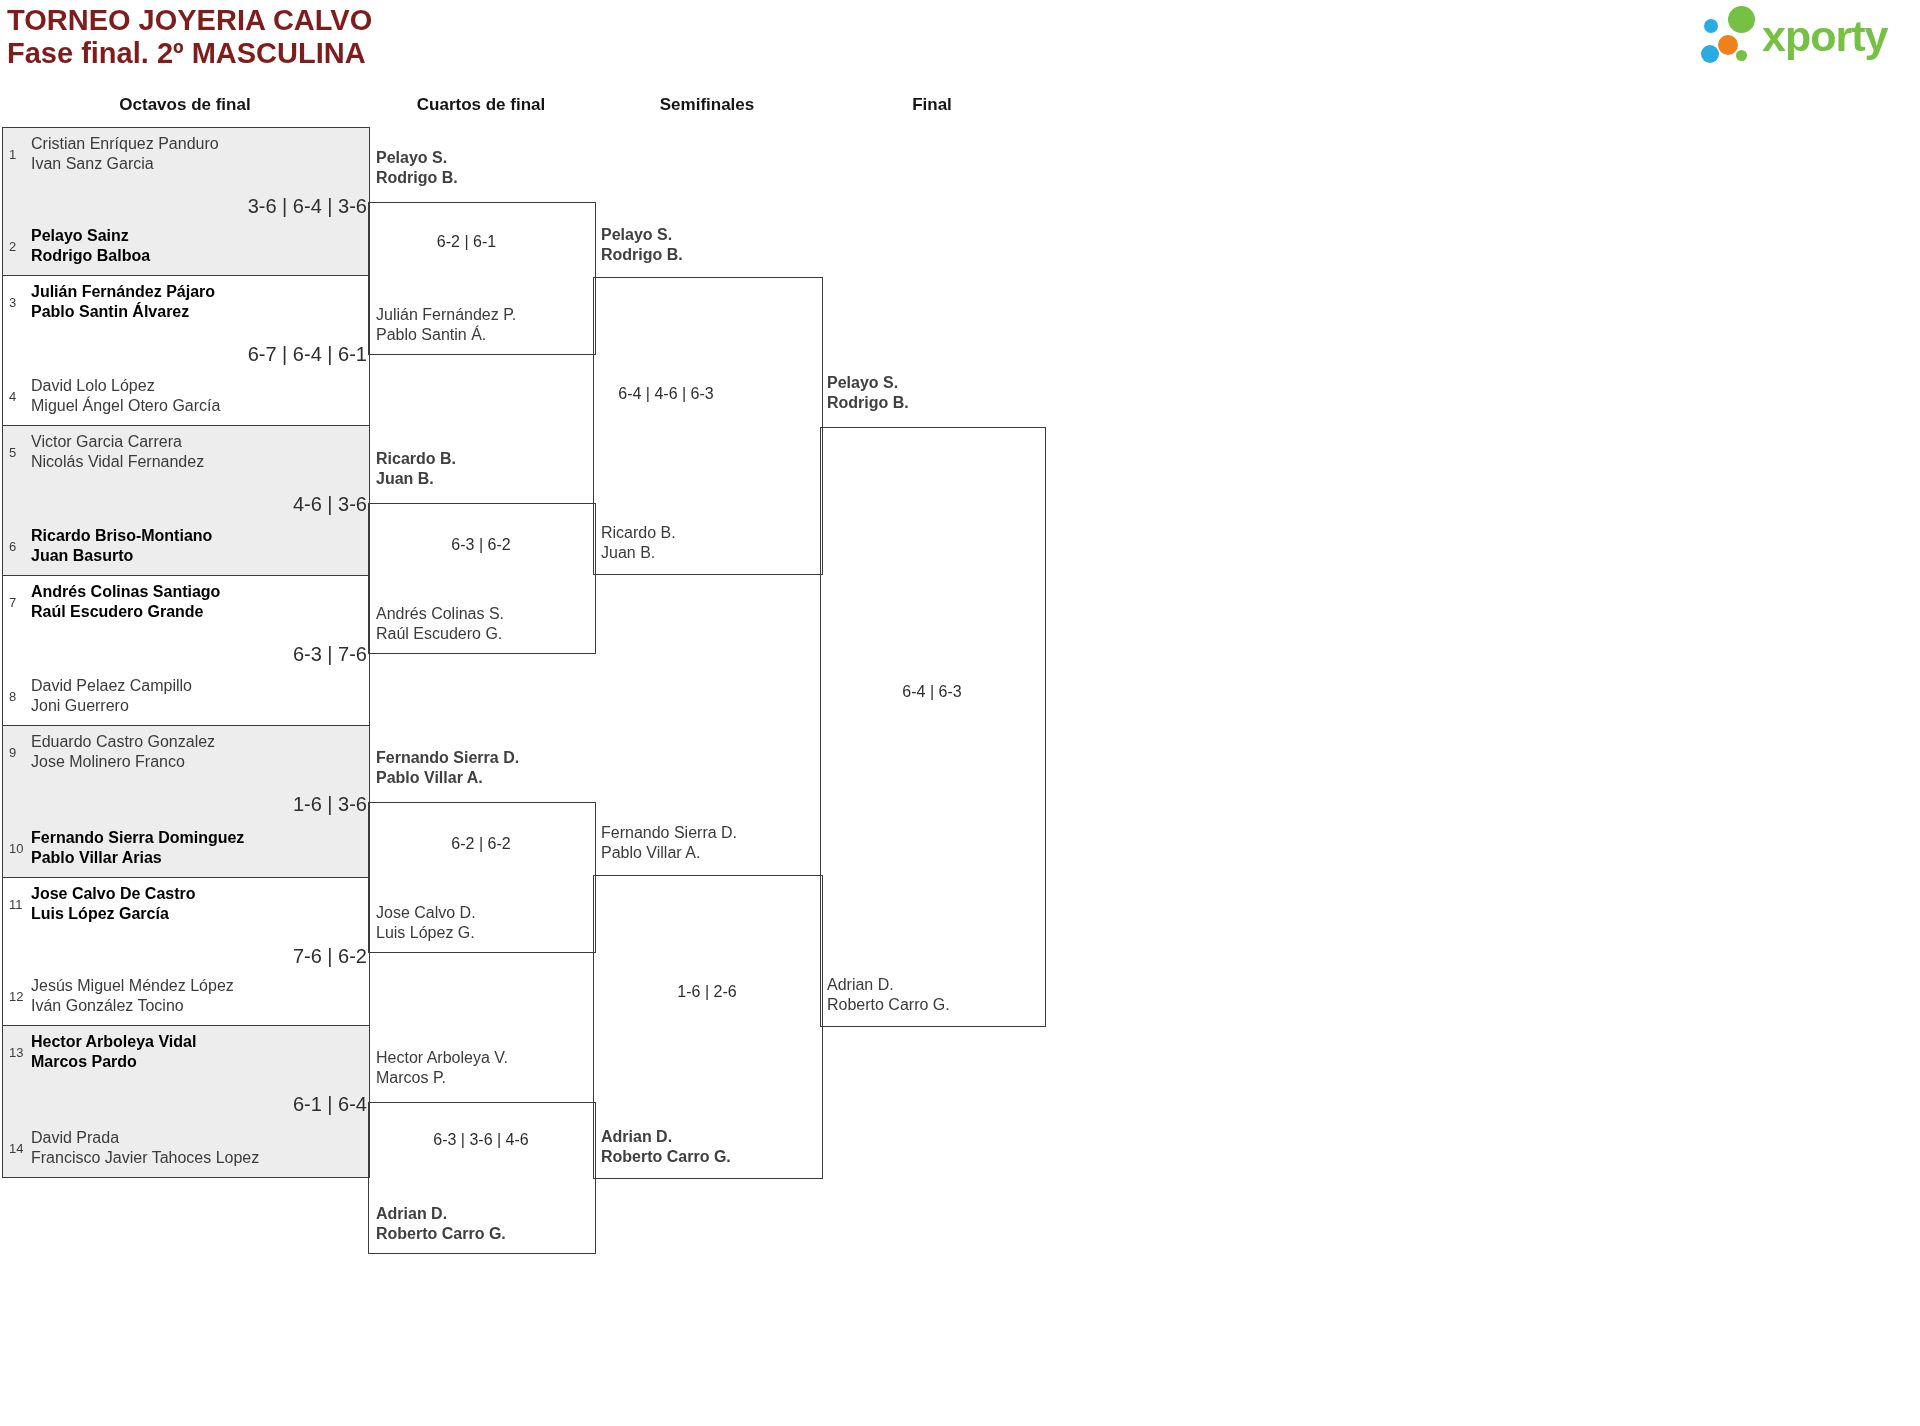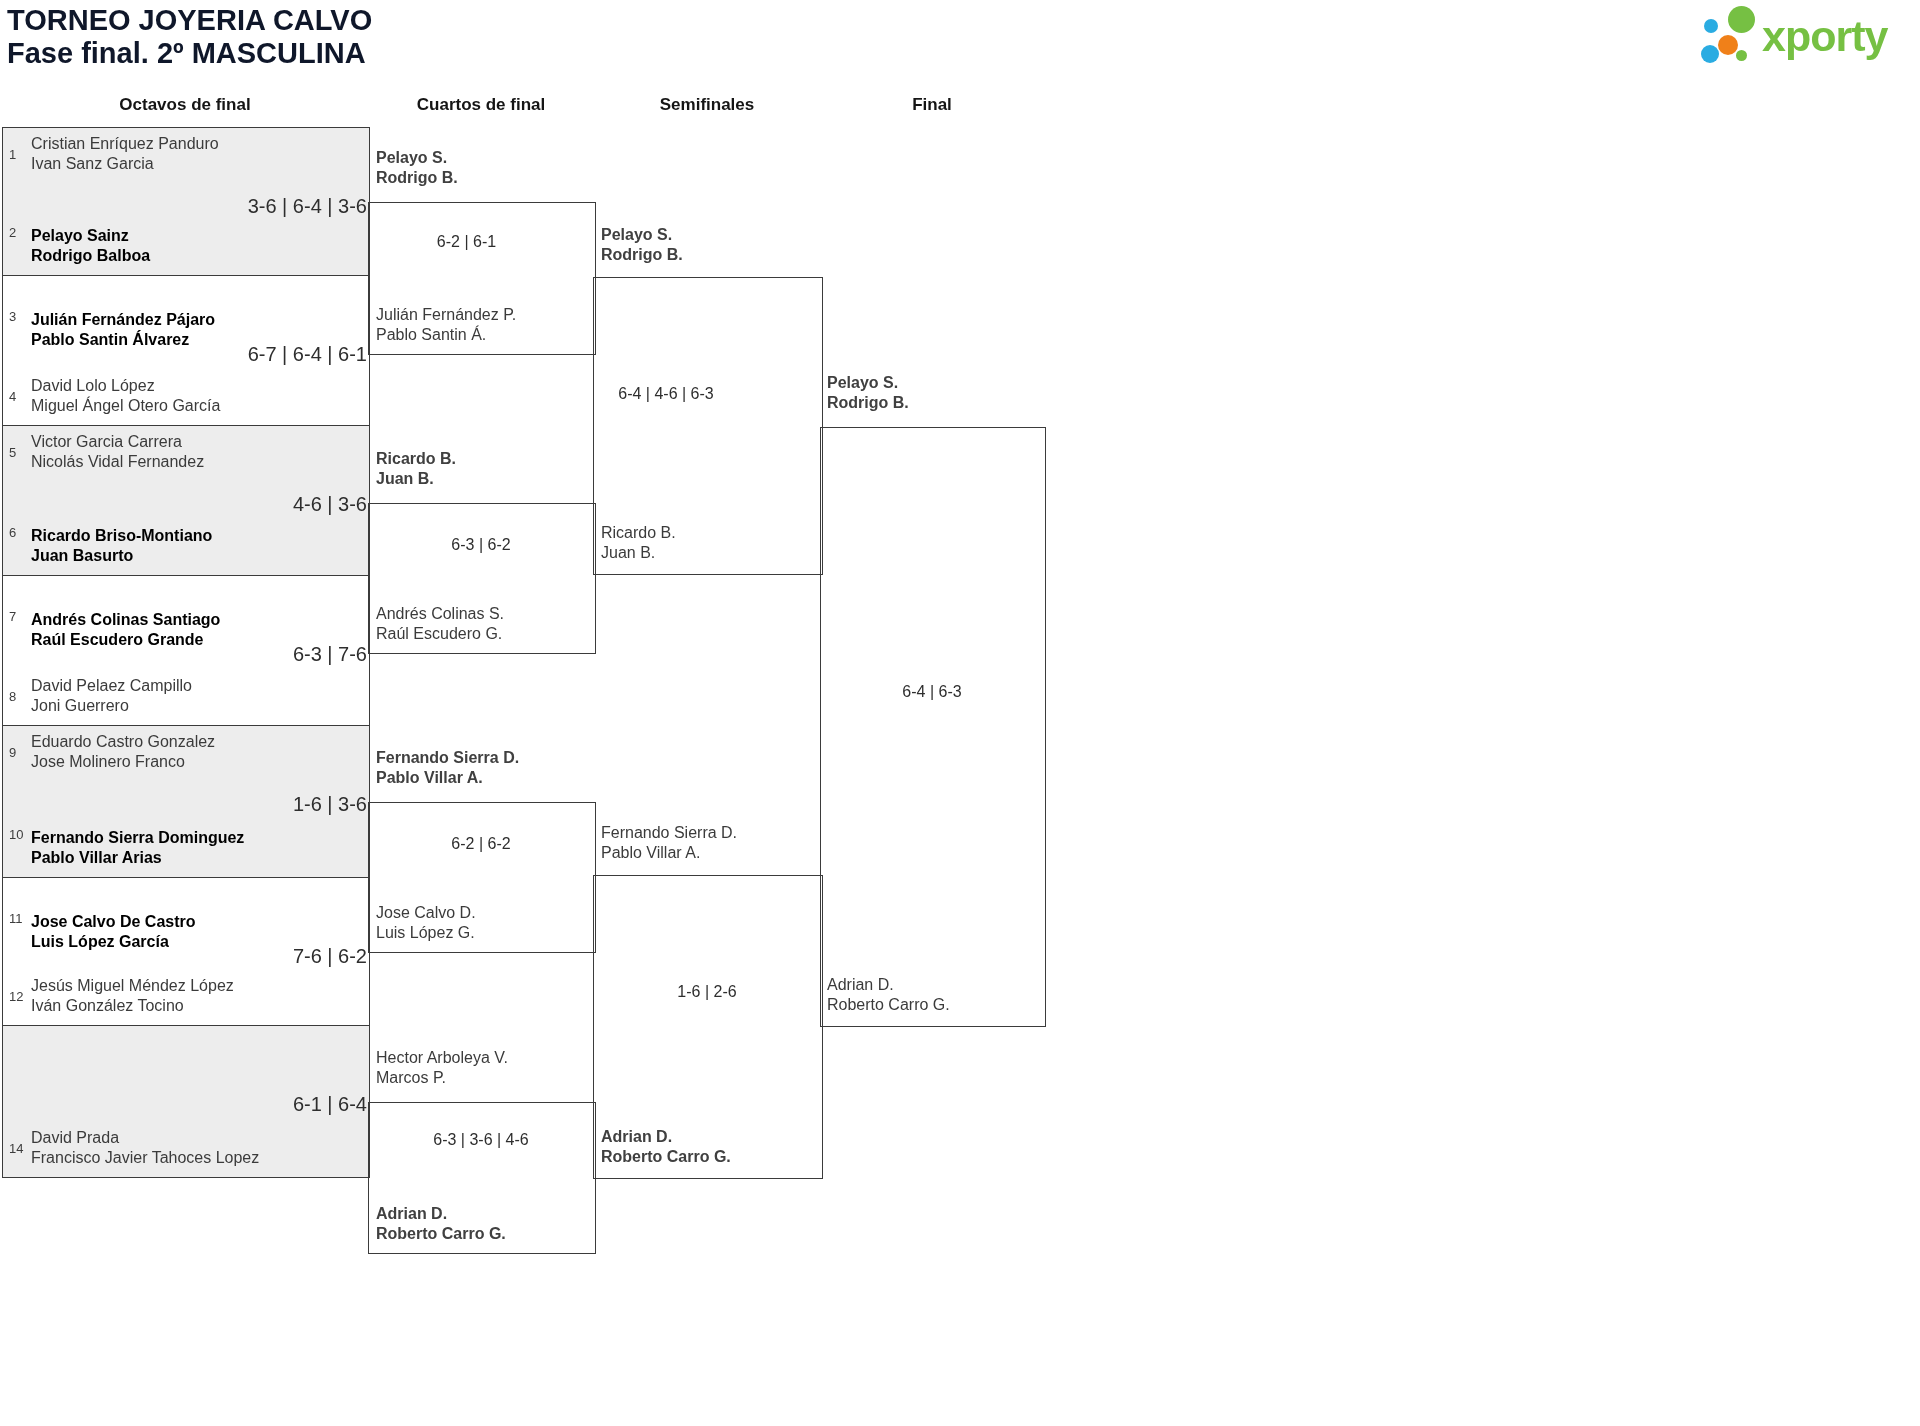--- a/index.html
+++ b/index.html
@@ -2,39 +2,39 @@
 <html><head>
 <meta charset="utf-8">
 <style>
   html,body{margin:0;padding:0;}
   body{
     width:1920px;height:1426px;background:#ffffff;position:relative;
     font-family:"Liberation Sans", sans-serif;color:#3b3b3b;overflow:hidden;
   }
   .abs{position:absolute;}
   
-  .title{left:7px;top:4px;font-size:29px;line-height:33px;font-weight:700;color:#0f172a;}
+  .title{left:7px;top:4px;font-size:29px;line-height:33px;font-weight:700;color:#7f1d1d;}
   
   .logo{left:1698px;top:3px;width:222px;height:66px;}
   .logo .dot{position:absolute;border-radius:50%;}
   .logo .brand{position:absolute;left:64px;top:9px;font-size:43px;font-weight:700;letter-spacing:-1px;color:#76C043;}
   
   .rhead{top:95px;font-size:17px;font-weight:600;color:#151515;text-align:center;}
   
   .ocol{left:2px;top:127px;width:366px;border:1px solid #3b3b3b;background:#fff;}
   .omatch{position:relative;border-bottom:1px solid #3b3b3b;font-size:16px;}
   .omatch:last-child{border-bottom:none;}
   .omatch.shaded{background:#ededed;}
   .trow{position:absolute;left:0;right:0;display:flex;}
   .trow.r1{top:6px;}
   .trow.r2{bottom:9px;}
   .num{width:22px;margin-left:6px;font-size:13px;color:#3d3d3d;align-self:center;flex:none;}
   .pnames{min-width:0;}
   .pnames div{line-height:20px;white-space:nowrap;}
-  .winner .pnames{font-weight:700;color:#000;margin-top:28px;}
+  .winner .pnames{font-weight:700;color:#000;}
   .oscore{position:absolute;top:67px;left:26px;right:2px;text-align:right;color:#2e2e2e;font-size:20px;}
   
   .box{position:absolute;border:1px solid #3b3b3b;background:transparent;}
   
   .pair{position:absolute;font-size:16px;color:#3b3b3b;}
   .pair div{line-height:20px;white-space:nowrap;}
   .pair.bold{font-weight:700;color:#404040;}
   .rscore{position:absolute;text-align:center;font-size:16px;color:#2e2e2e;}
 </style>
 </head>
@@ -163,20 +163,27 @@
     <div class="trow r2">
       <span class="num">12</span>
       <span class="pnames">
         <div>Jesús Miguel Méndez López</div>
         <div>Iván González Tocino</div>
       </span>
     </div>
   </div>
 
   <div class="omatch shaded" style="height:151px;">
+    <div class="trow r1 winner">
+      <span class="num">13</span>
+      <span class="pnames">
+        <div>Hector Arboleya Vidal</div>
+        <div>Marcos Pardo</div>
+      </span>
+    </div>
     <div class="oscore">6-1 | 6-4</div>
     <div class="trow r2">
       <span class="num">14</span>
       <span class="pnames">
         <div>David Prada</div>
         <div>Francisco Javier Tahoces Lopez</div>
       </span>
     </div>
   </div>
 

